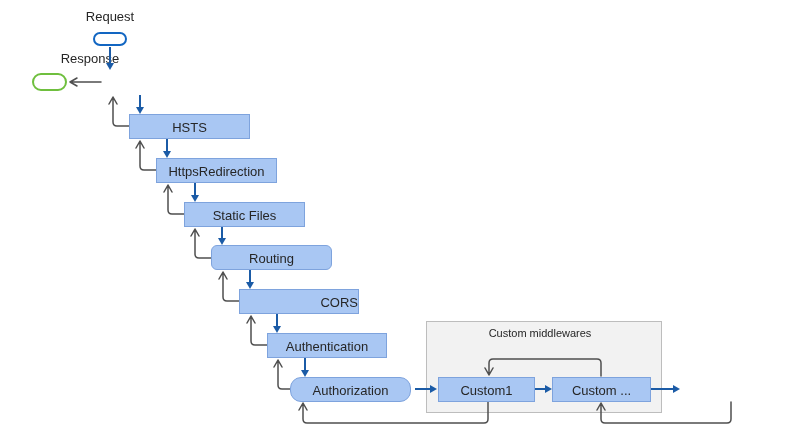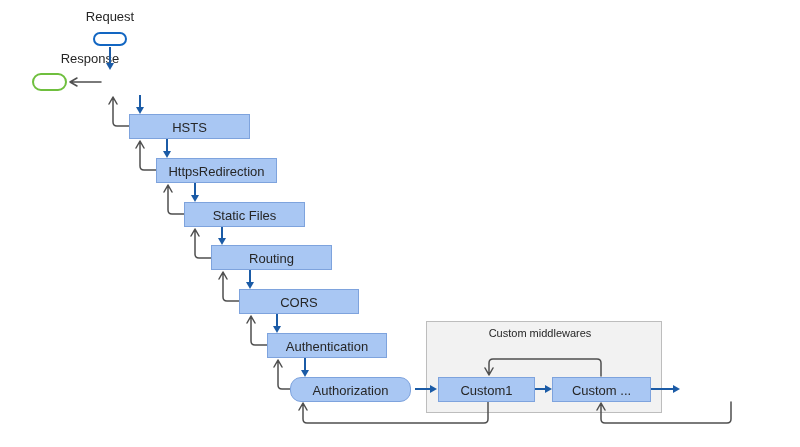--- a/index.html
+++ b/index.html
@@ -30,22 +30,22 @@
   #response-label{left:19px;top:51px;margin-left:36px;}
   #group-box{
     position:absolute;left:426px;top:321px;width:236px;height:92px;
     background:var(--group-fill);border:1px solid var(--group-border);box-sizing:border-box;
   }
   #group-label{position:absolute;left:426px;top:327px;width:228px;text-align:center;font-size:11px;color:var(--text);}
   #n-exceptionhandler{left:101px;top:70px;width:122px;}
   #n-hsts{left:129px;top:114px;width:121px;}
   #n-httpsredirection{left:156px;top:158px;width:121px;}
   #n-staticfiles{left:184px;top:202px;width:121px;}
-  #n-routing{left:211px;top:245px;width:121px;}
-  #n-cors{left:239px;top:289px;width:120px;}
+  #n-routing{left:211px;top:245px;width:121px;border-radius:6px;}
+  #n-cors{left:239px;top:289px;width:120px;text-align:right;}
   #n-authentication{left:267px;top:333px;width:120px;}
   #n-authorization{left:290px;top:377px;width:121px;border-radius:11px;}
   #n-custom1{left:438px;top:377px;width:97px;}
   #n-custommore{left:552px;top:377px;width:99px;}
   #n-endpoint{left:680px;top:377px;width:100px;}
   svg#arrows{position:absolute;left:0;top:0;width:800px;height:447px;pointer-events:none;}
   .flow{stroke:var(--flow-arrow);stroke-width:2;fill:none;}
   .flow-head{fill:var(--flow-arrow);stroke:none;}
   .ret{stroke:var(--return-arrow);stroke-width:1.5;fill:none;stroke-linejoin:round;stroke-linecap:round;}
 </style>

